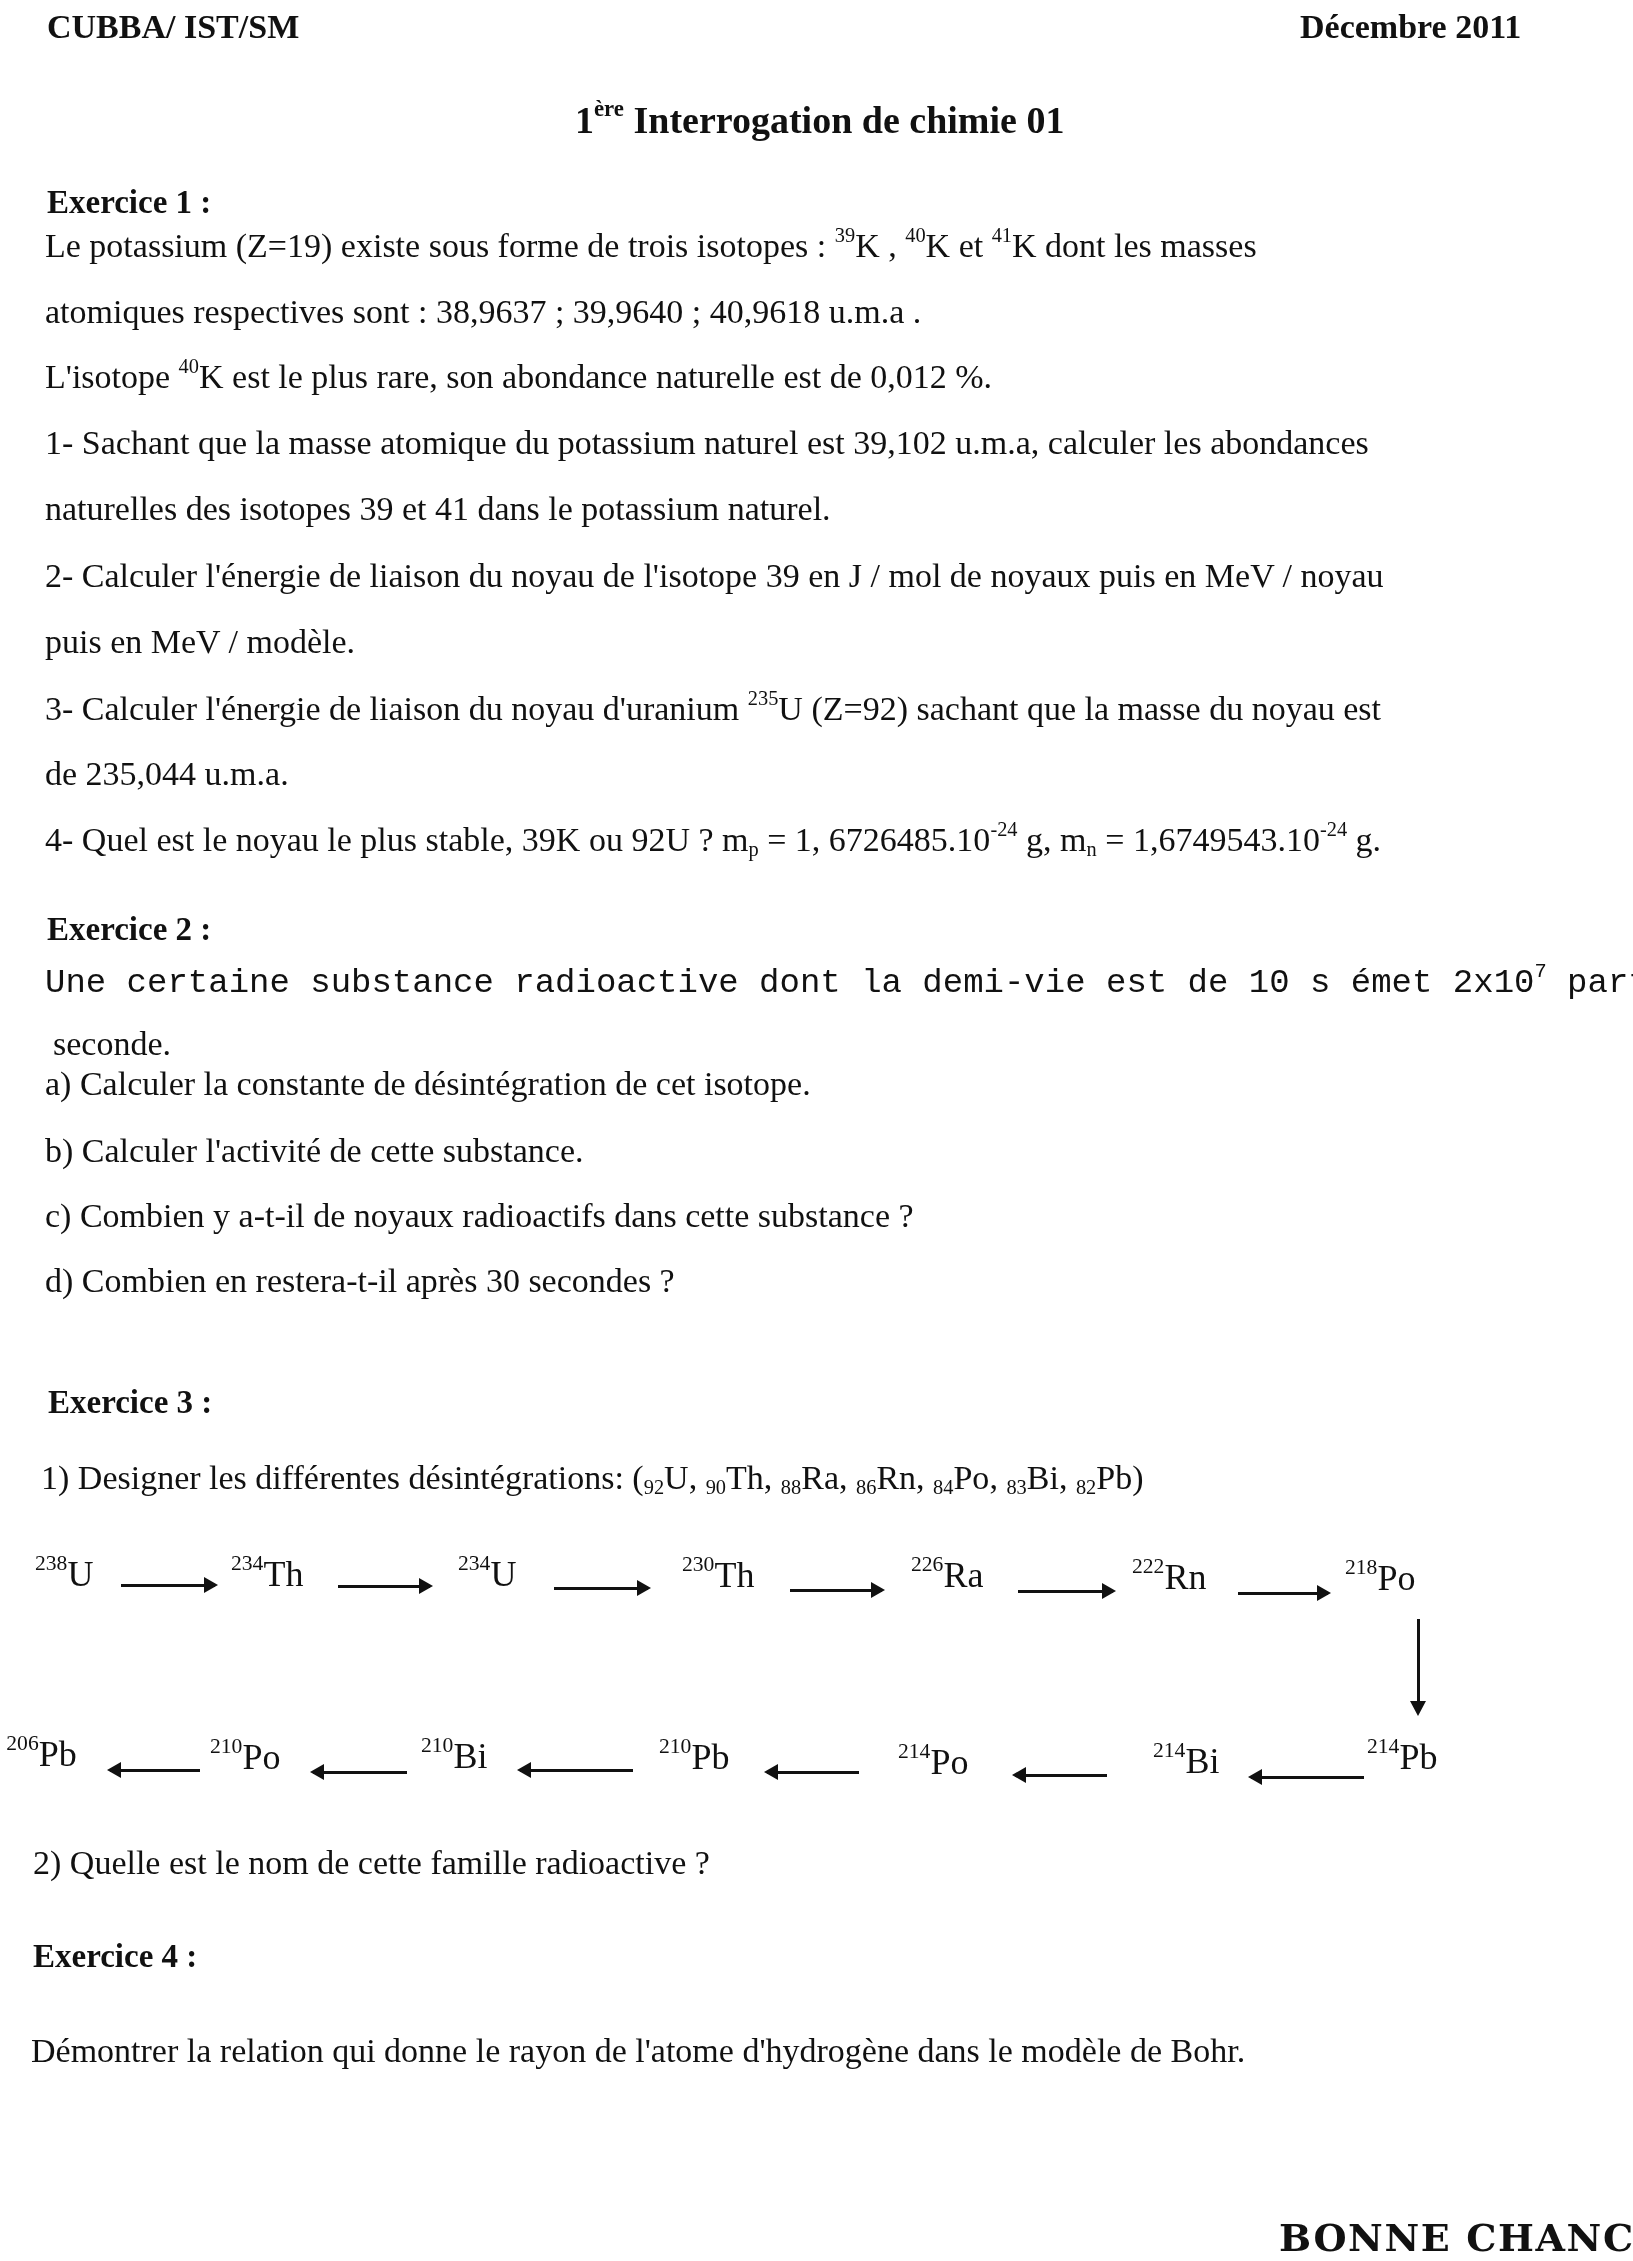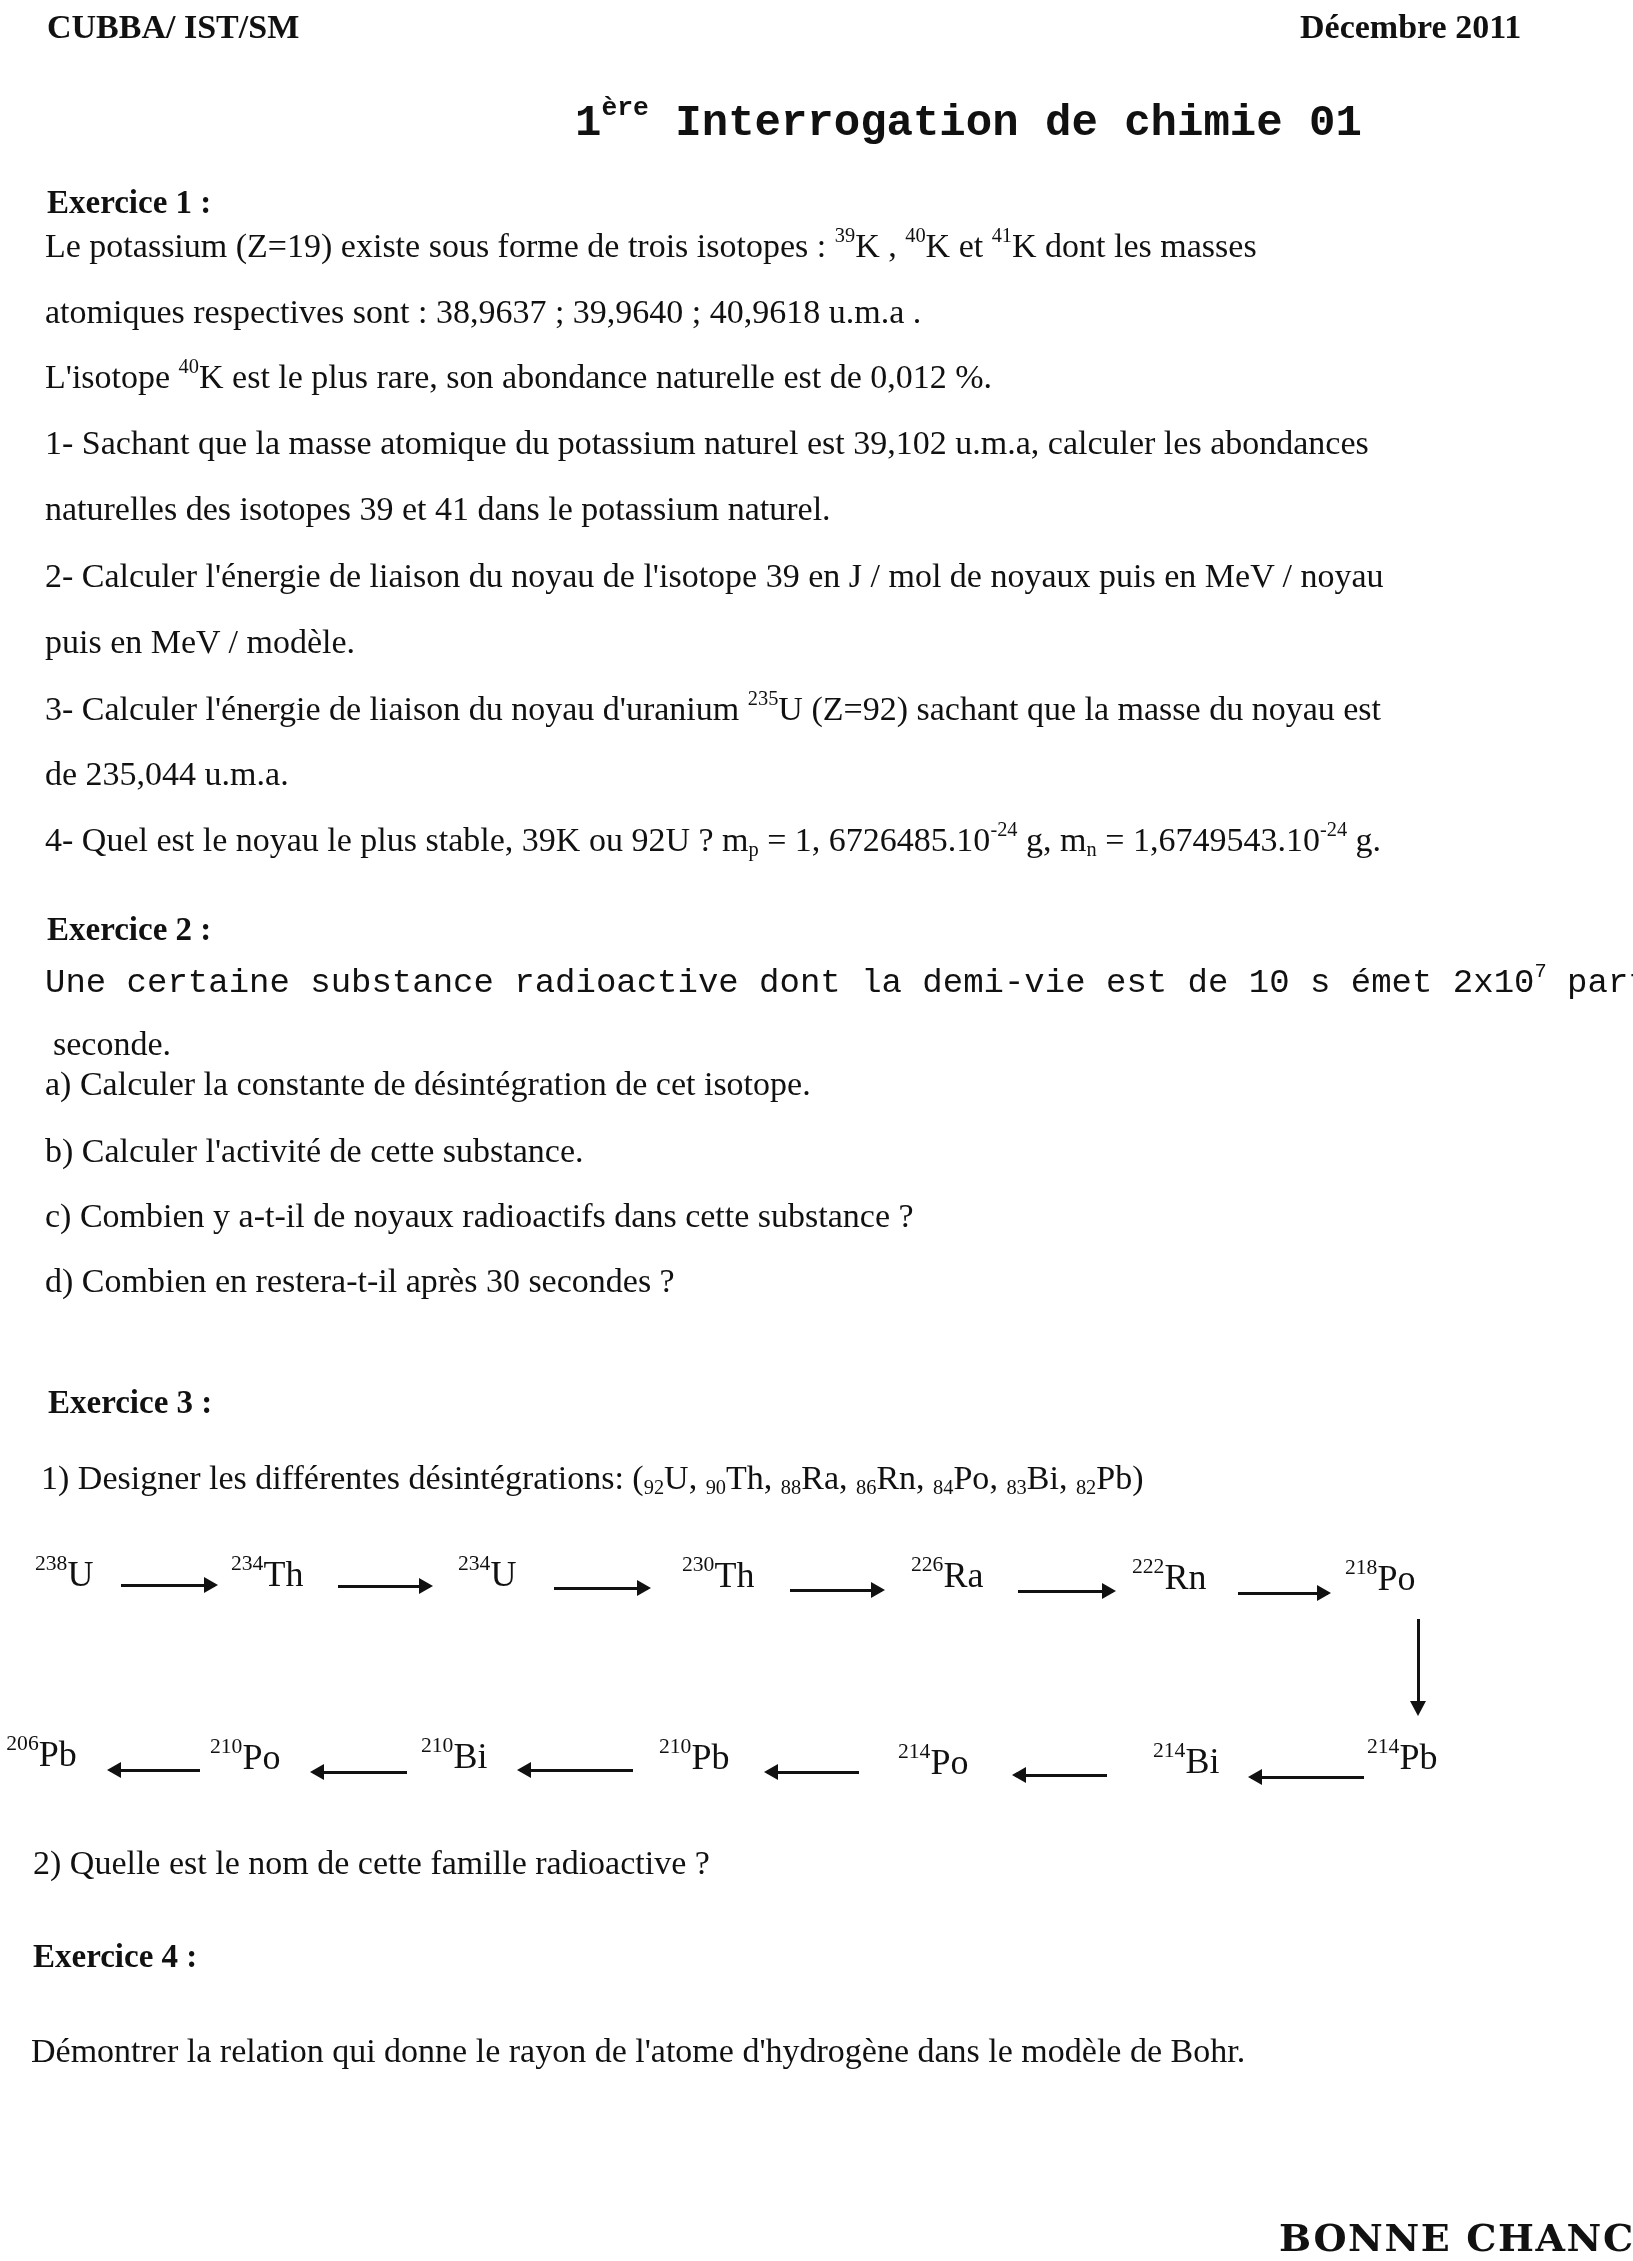--- a/index.html
+++ b/index.html
@@ -1,20 +1,20 @@
 <!DOCTYPE html>
 <html style="font-size:12.5px"><head>
 <meta charset="utf-8">
 <style>
   html, body { margin:0; padding:0; background:#ffffff; }
   body { width:1633px; height:2261px; position:relative; overflow:hidden;
          font-family:"Liberation Serif","DejaVu Serif",serif; color:#111; }
   .abs { position:absolute; white-space:nowrap; }
   .hdr { font-weight:bold; font-size:34px; }
-  .title { font-weight:bold; font-size:44px;font-family:Liberation Mono, monospace; }
+  .title { font-weight:bold; font-size:38px; }
   .ex { font-weight:bold; font-size:33px; }
   .txt { font-size:34px; }
   sup { font-size:0.6em; vertical-align:0.75em; line-height:0; }
   sub { font-size:0.6em; vertical-align:-0.25em; line-height:0; }
   .nuc { font-size:36px; }
   .arrow { display:inline-block; position:absolute; height:3.1px; background:#111; }
   .arrow.r::after { content:""; position:absolute; right:-3.1px; top:-7px;
      border-left:14px solid #111; border-top:8.6px solid transparent; border-bottom:8.6px solid transparent; }
   .arrow.l::before { content:""; position:absolute; left:-3.1px; top:-7px;
      border-right:14px solid #111; border-top:8.6px solid transparent; border-bottom:8.6px solid transparent; }

